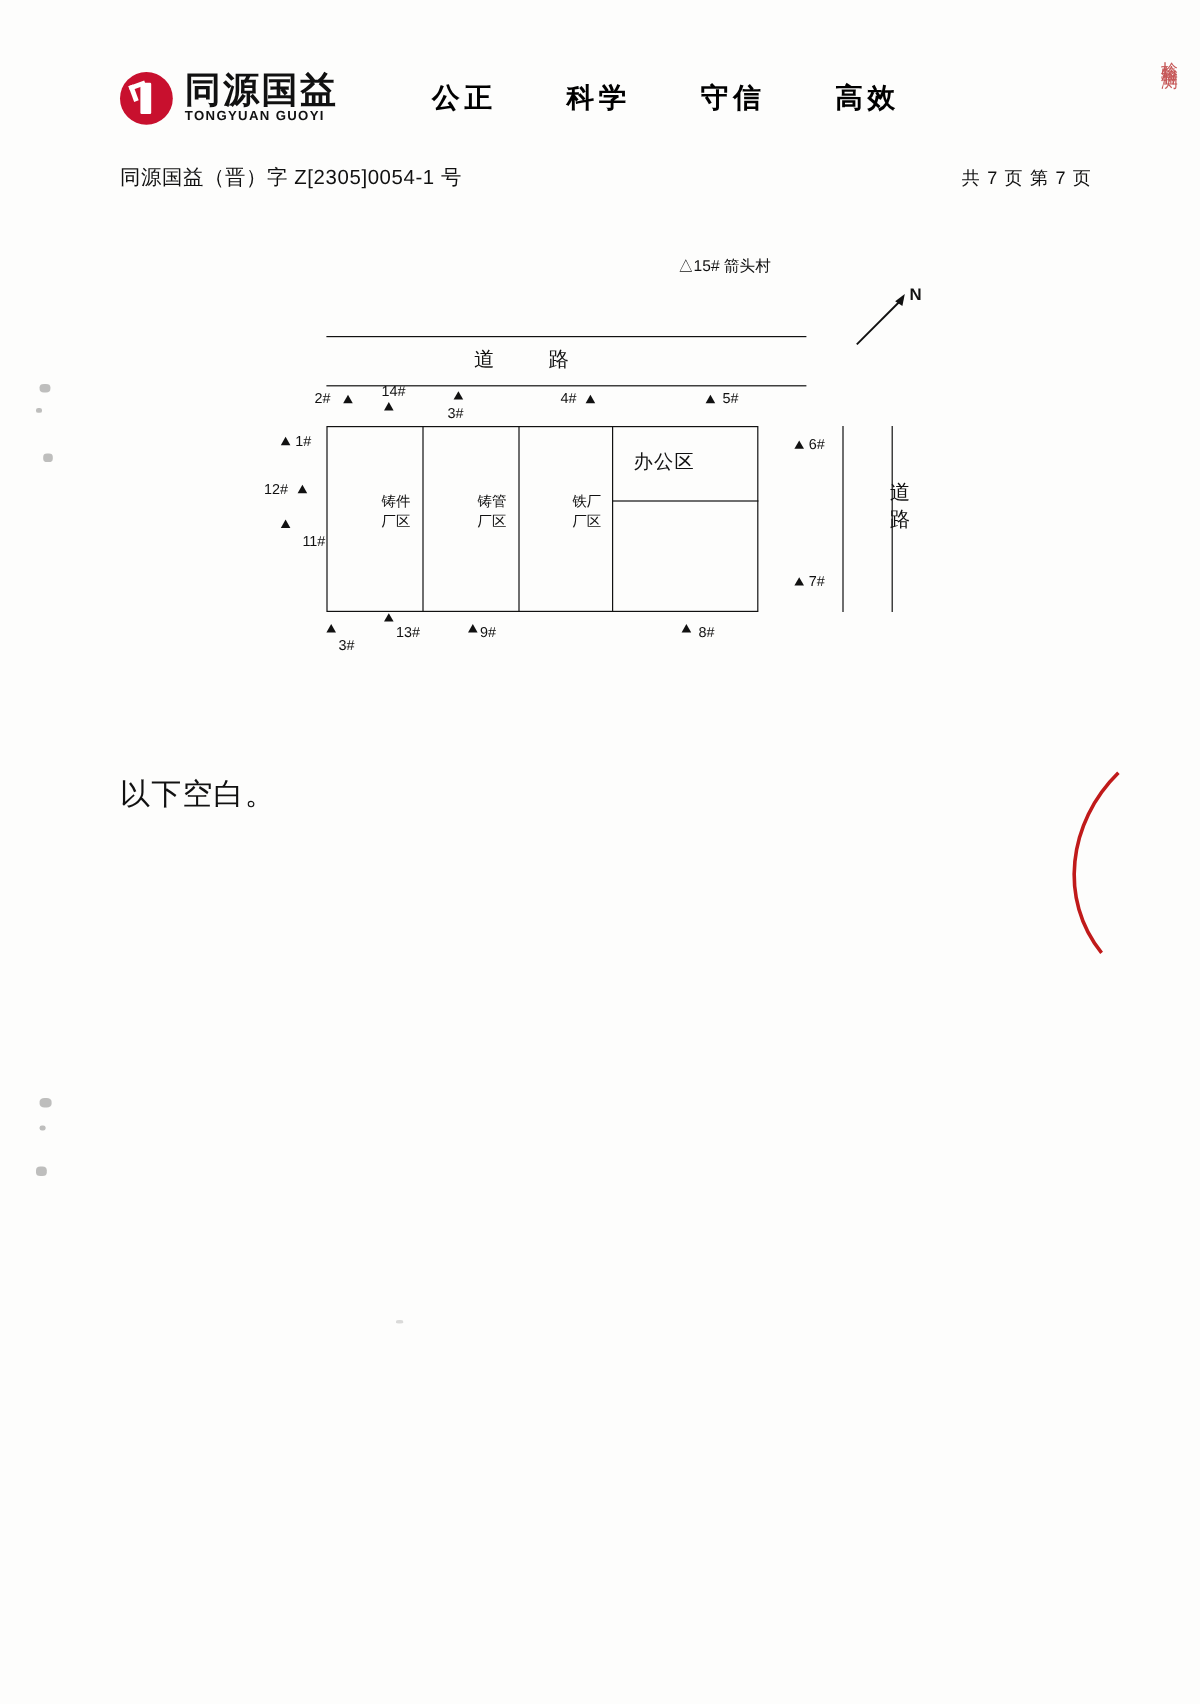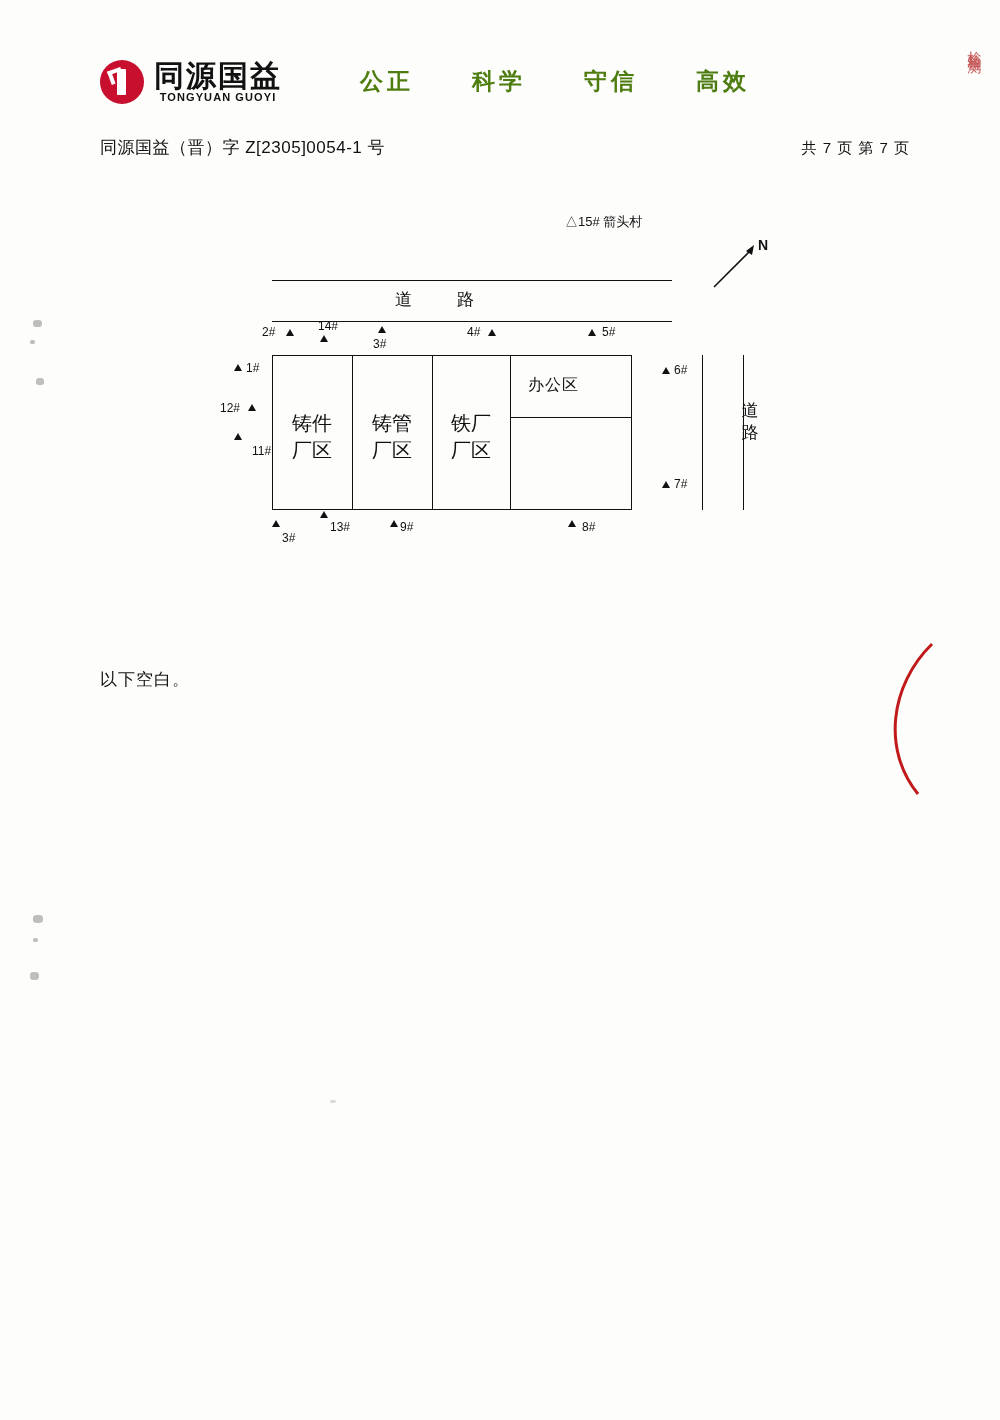--- a/index.html
+++ b/index.html
@@ -21,21 +21,20 @@
     background: #fdfdfc;
   }
 
   
   .header {
     position: absolute;
     left: 100px;
     top: 60px;
     width: 810px;
     height: 70px;
-    text-align: center;
   }
   .logo-wrap {
     position: absolute;
     left: 0;
     top: 0;
     display: flex;
     align-items: center;
     gap: 10px;
   }
   .logo-mark {
@@ -87,21 +86,21 @@
   .slogan {
     position: absolute;
     left: 260px;
     top: 6px;
     width: 560px;
     display: flex;
     gap: 58px;
     font-size: 23px;
     font-weight: bold;
     letter-spacing: 4px;
-    color: #4d7c0f;
+    color: #000000;
   }
 
   
   .docrow {
     position: absolute;
     left: 100px;
     top: 136px;
     width: 810px;
     display: flex;
     justify-content: space-between;
@@ -199,23 +198,23 @@
   }
   .hdiv {
     position: absolute;
     top: 222px;
     left: 300px;
     width: 122px;
     border-top: 1.6px solid #111;
   }
   .zone {
     position: absolute;
-    font-size: 20px;
+    font-size: 12px;
     line-height: 1.35;
-    text-align: center;
+    text-align: right;
     width: 60px;
   }
   .office {
     position: absolute;
     left: 318px;
     top: 180px;
     font-size: 16px;
     letter-spacing: 1px;
   }
 
@@ -248,22 +247,22 @@
     top: 395px;
     width: 580px;
     text-align: center;
     font-size: 18px;
     letter-spacing: 1px;
   }
 
   .blank-note {
     position: absolute;
     left: 100px;
-    top: 668px;
-    font-size: 17px;
+    top: 645px;
+    font-size: 25px;
     letter-spacing: 1px;
   }
 
   
   .stamp {
     position: absolute;
     right: 50px;
     top: 640px;
     width: 90px;
     height: 160px;

